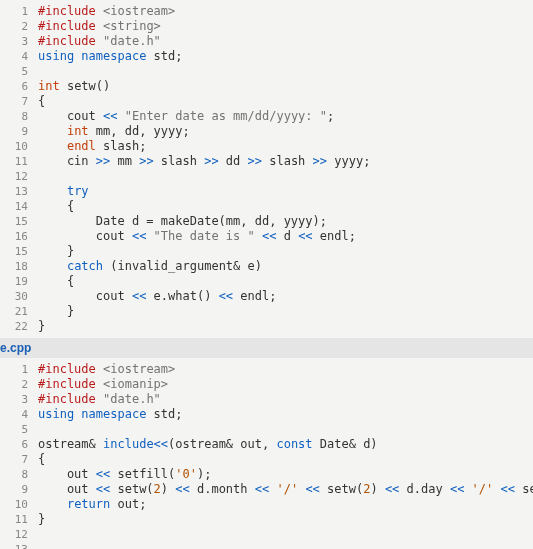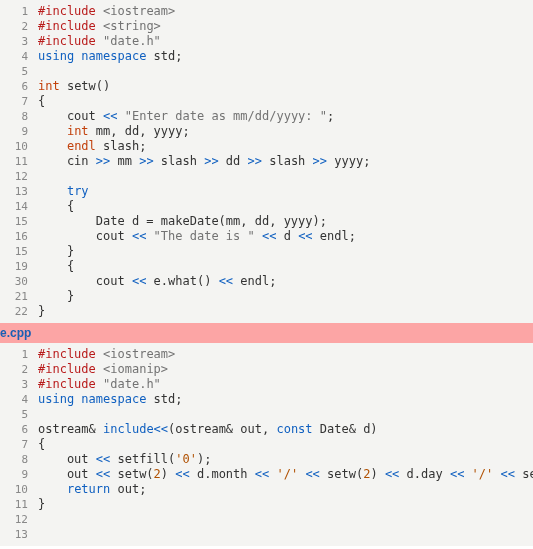--- a/index.html
+++ b/index.html
@@ -33,21 +33,21 @@
   .code {
     flex: 1;
     color: #333;
   }
   .filename {
     color: #1a5fb4;
     font-weight: bold;
     font-family: Arial, sans-serif;
     font-size: 12px;
     padding: 3px 0 3px 0;
-    background: #fca5a5;
+    background: #e5e5e5;
   }
   .tok-pp   { color: #b91c1c; }   
   .tok-kw   { color: #1060c0; }   
   .tok-ty   { color: #c2410c; }   
   .tok-str  { color: #737373; }   
   .tok-op   { color: #1060c0; }   
   .tok-num  { color: #b05000; }   
   .tok-plain{ color: #333; }
 </style>
 </head>
@@ -64,20 +64,21 @@
     <div class="line"><span class="gutter">8</span><span class="code"><span class="tok-plain">    cout </span><span class="tok-op">&lt;&lt;</span><span class="tok-plain"> </span><span class="tok-str">"Enter date as mm/dd/yyyy: "</span><span class="tok-plain">;</span></span></div>
     <div class="line"><span class="gutter">9</span><span class="code"><span class="tok-plain">    </span><span class="tok-ty">int</span><span class="tok-plain"> mm, dd, yyyy;</span></span></div>
     <div class="line"><span class="gutter">10</span><span class="code"><span class="tok-plain">    </span><span class="tok-ty">endl</span><span class="tok-plain"> slash;</span></span></div>
     <div class="line"><span class="gutter">11</span><span class="code"><span class="tok-plain">    cin </span><span class="tok-op">&gt;&gt;</span><span class="tok-plain"> mm </span><span class="tok-op">&gt;&gt;</span><span class="tok-plain"> slash </span><span class="tok-op">&gt;&gt;</span><span class="tok-plain"> dd </span><span class="tok-op">&gt;&gt;</span><span class="tok-plain"> slash </span><span class="tok-op">&gt;&gt;</span><span class="tok-plain"> yyyy;</span></span></div>
     <div class="line"><span class="gutter">12</span><span class="code"><span class="tok-plain"></span></span></div>
     <div class="line"><span class="gutter">13</span><span class="code"><span class="tok-plain">    </span><span class="tok-kw">try</span></span></div>
     <div class="line"><span class="gutter">14</span><span class="code"><span class="tok-plain">    {</span></span></div>
     <div class="line"><span class="gutter">15</span><span class="code"><span class="tok-plain">        Date d = makeDate(mm, dd, yyyy);</span></span></div>
     <div class="line"><span class="gutter">16</span><span class="code"><span class="tok-plain">        cout </span><span class="tok-op">&lt;&lt;</span><span class="tok-plain"> </span><span class="tok-str">"The date is "</span><span class="tok-plain"> </span><span class="tok-op">&lt;&lt;</span><span class="tok-plain"> d </span><span class="tok-op">&lt;&lt;</span><span class="tok-plain"> endl;</span></span></div>
     <div class="line"><span class="gutter">15</span><span class="code"><span class="tok-plain">    }</span></span></div>
+    <div class="line"><span class="gutter">18</span><span class="code"><span class="tok-plain">    </span><span class="tok-kw">catch</span><span class="tok-plain"> (invalid_argument&amp; e)</span></span></div>
     <div class="line"><span class="gutter">19</span><span class="code"><span class="tok-plain">    {</span></span></div>
     <div class="line"><span class="gutter">30</span><span class="code"><span class="tok-plain">        cout </span><span class="tok-op">&lt;&lt;</span><span class="tok-plain"> e.what() </span><span class="tok-op">&lt;&lt;</span><span class="tok-plain"> endl;</span></span></div>
     <div class="line"><span class="gutter">21</span><span class="code"><span class="tok-plain">    }</span></span></div>
     <div class="line"><span class="gutter">22</span><span class="code"><span class="tok-plain">}</span></span></div>
   </div>
 <div class="filename">e.cpp</div>
 <div class="code-block" id="block2">
     <div class="line"><span class="gutter">1</span><span class="code"><span class="tok-pp">#include</span><span class="tok-plain"> </span><span class="tok-str">&lt;iostream&gt;</span></span></div>
     <div class="line"><span class="gutter">2</span><span class="code"><span class="tok-pp">#include</span><span class="tok-plain"> </span><span class="tok-str">&lt;iomanip&gt;</span></span></div>
     <div class="line"><span class="gutter">3</span><span class="code"><span class="tok-pp">#include</span><span class="tok-plain"> </span><span class="tok-str">"date.h"</span></span></div>

